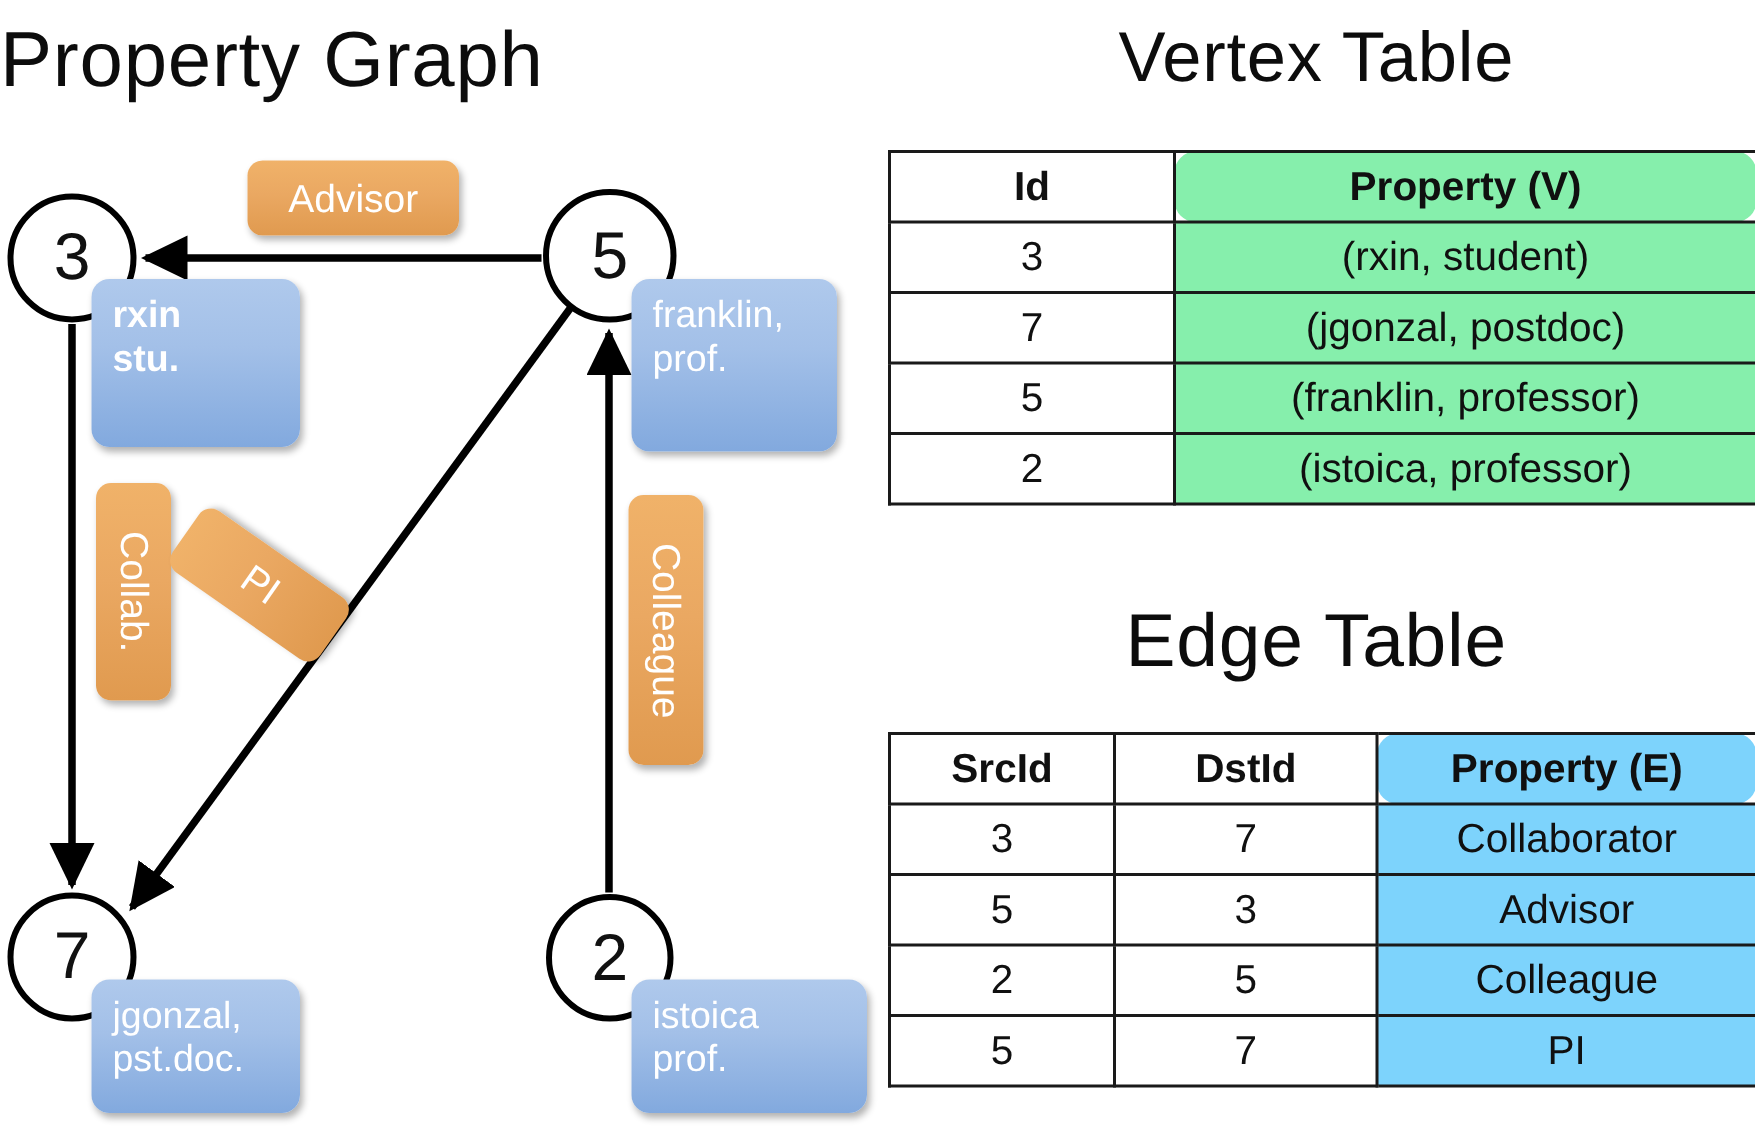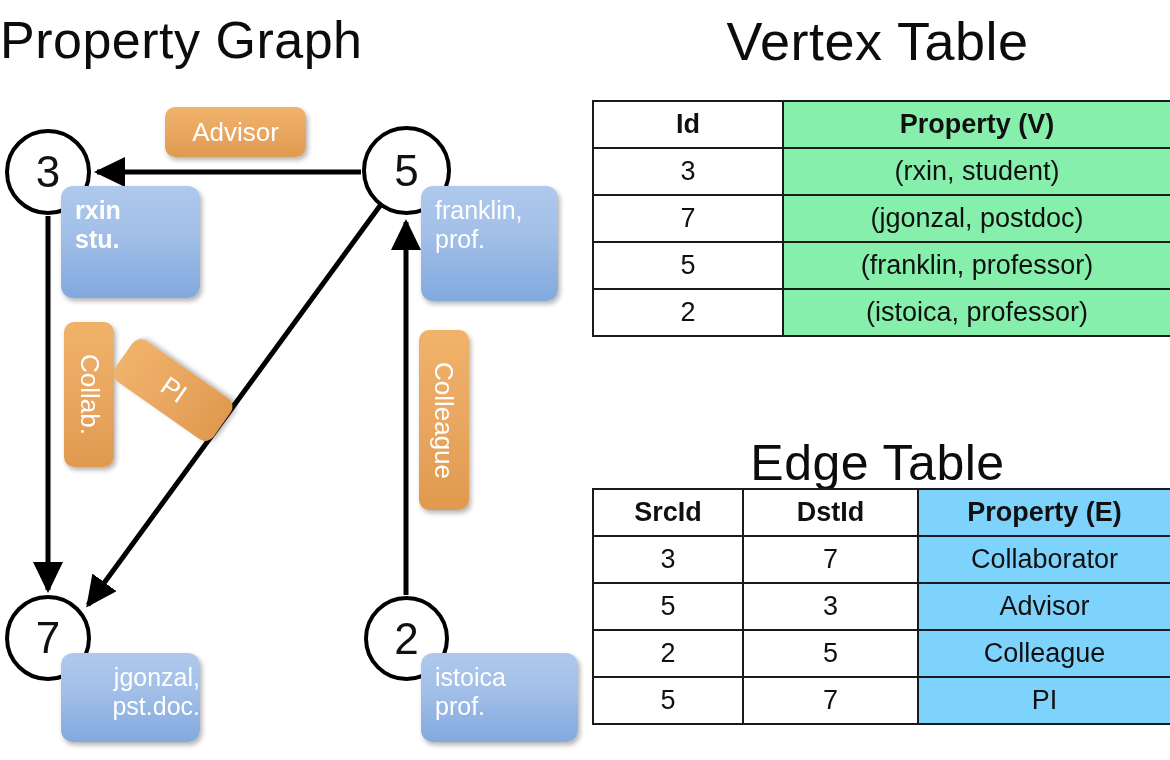--- a/index.html
+++ b/index.html
@@ -28,28 +28,27 @@
   #title-property-graph {
     left: 0; top: 10px;
     width: 585px;
     text-align: left;
     font-size: 52px;
   }
   #title-vertex-table {
     left: 585px; top: 10px;
     width: 585px;
     text-align: center;
-    font-size: 54px;
+    font-size: 47px;
   }
   #title-edge-table {
     left: 585px; top: 398px;
     width: 585px;
     text-align: center;
     font-size: 50px;
-    margin-top: 36px;
   }
 
   
   #graph-panel {
     position: absolute;
     left: 0; top: 0;
     width: 585px; height: 760px;
   }
   #graph-edges {
     position: absolute;
@@ -131,20 +130,21 @@
     font-weight: 300;
     font-size: 27px;
     color: #101010;
     padding: 0;
     height: 45px;
     vertical-align: middle;
   }
   table.grid td.hdr {
     font-weight: 700;
     font-size: 27px;
+    border-radius: 14px;
   }
   td.fill-blue { background: #86efac; }
   td.fill-peach { background: #7dd3fc; }
 
   #vertex-table { left: 592px; top: 100px; width: 578px; }
   #vertex-table col.c-id   { width: 190px; }
   #vertex-table col.c-prop { width: 388px; }
 
   #edge-table { left: 592px; top: 488px; width: 578px; }
   #edge-table col.c-src  { width: 150px; }
@@ -186,21 +186,21 @@
   <div class="prop-box" style="left:61px; top:186px; width:139px; height:112px;font-weight:bold;">
     <div>rxin</div>
     <div>stu.</div>
   </div>
 
   <div class="prop-box" style="left:421px; top:186px; width:137px; height:115px;">
     <div>franklin,</div>
     <div>prof.</div>
   </div>
 
-  <div class="prop-box" style="left:61px; top:653px; width:139px; height:89px;text-align:right;">
+  <div class="prop-box" style="left:61px; top:653px; width:139px; height:89px;">
     <div>jgonzal,</div>
     <div>pst.doc.</div>
   </div>
 
   <div class="prop-box" style="left:421px; top:653px; width:157px; height:89px;">
     <div>istoica</div>
     <div>prof.</div>
   </div>
 
   <div class="edge-label" style="left:165px; top:107px; width:141px; height:50px;">

